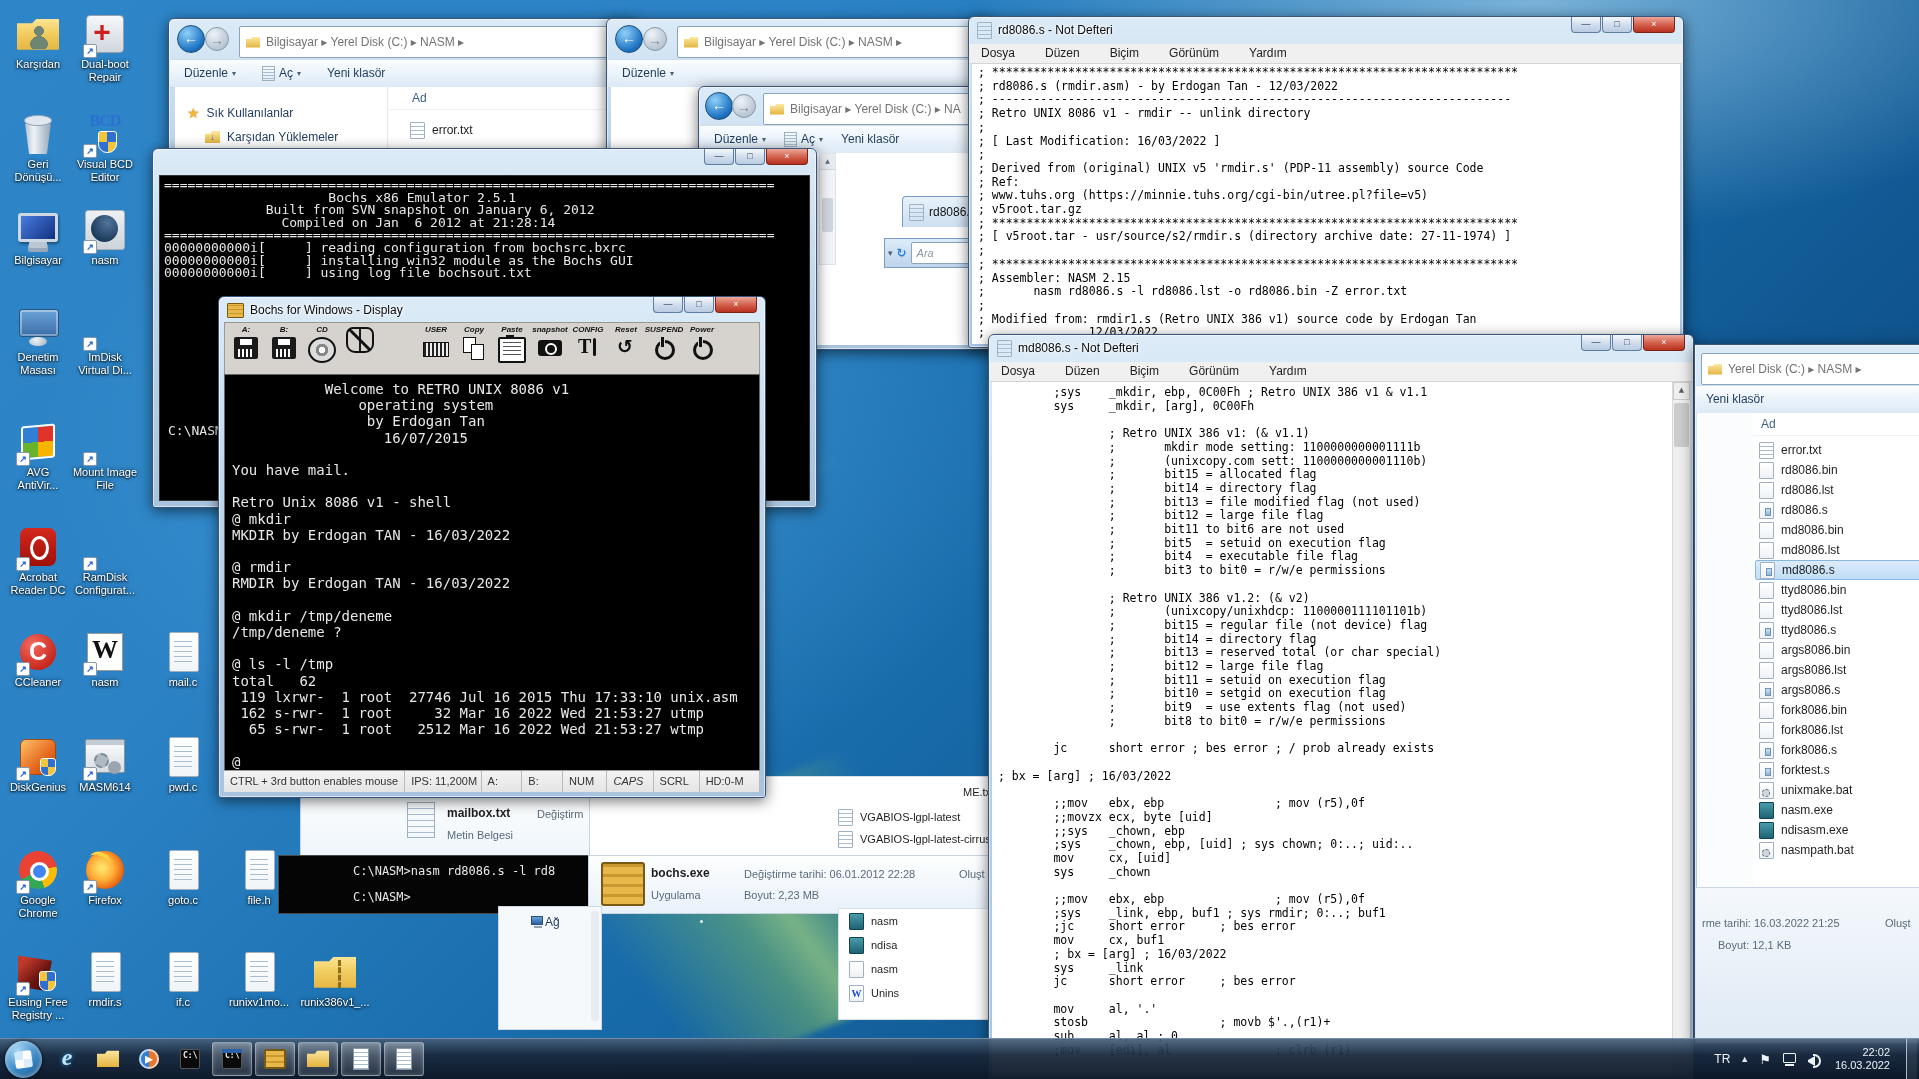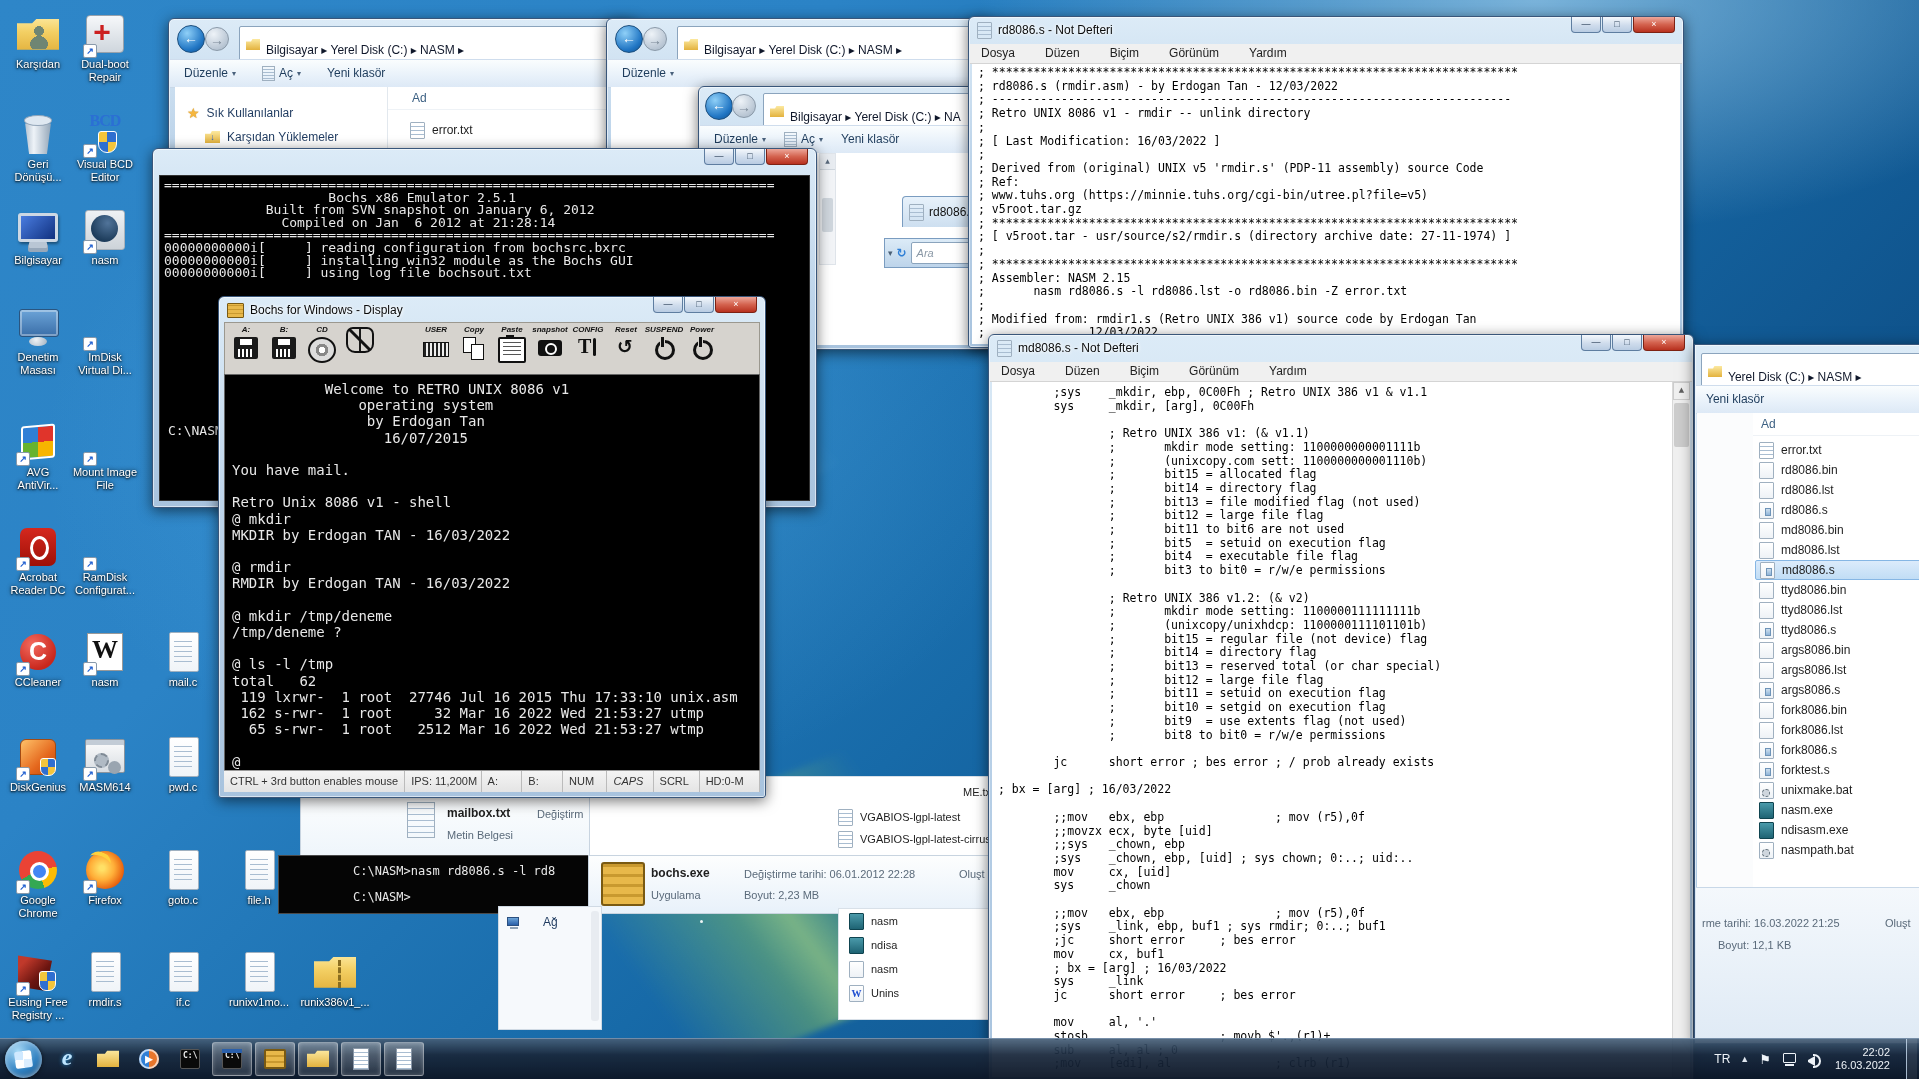--- a/index.html
+++ b/index.html
@@ -119,21 +119,21 @@
   .crate{width:15px;height:13px;border:1px solid #7a5a12;border-radius:1px;
       background:repeating-linear-gradient(0deg,#e8b84a 0 3px,#c9992f 3px 4px)}
 
   
   .navrow{position:relative;height:38px}
   .navc{position:absolute;width:26px;height:26px;border-radius:50%;text-align:center;color:#fff;
       font:bold 14px/25px "Liberation Sans",sans-serif;border:1px solid #1c4f7e;
       background:radial-gradient(circle at 35% 28%,#8fd0f8,#2176c4 65%,#0d4e8c)}
   .navc.fwd{background:radial-gradient(circle at 35% 28%,#eef3f8,#b9c6d4 70%,#9fb0c0);color:#7c8a98;border-color:#8a99a8}
   .addr{position:absolute;height:24px;background:#fff;border:1px solid #8ba4bd;border-radius:2px;display:flex;
-      align-items:flex-start;padding:12px 6px;font:12px/22px "Liberation Sans",sans-serif;color:#0f172a;white-space:nowrap;overflow:hidden}
+      align-items:center;padding:3px 6px;font:12px/22px "Liberation Sans",sans-serif;color:#737373;white-space:nowrap;overflow:hidden}
   .fico{width:14px;height:11px;margin-right:6px;flex:none;
       background:linear-gradient(#fce9a0,#e3b23e);clip-path:polygon(0 22%,36% 22%,46% 0,100% 0,100% 100%,0 100%)}
   .toolbar{position:absolute;left:1px;right:1px;height:27px;display:flex;align-items:center;gap:26px;padding:0 14px;
       background:linear-gradient(#fafdfe,#e8f1fa 60%,#dde9f6);border-top:1px solid #cfdded;border-bottom:1px solid #c8d8e8;
       font:12px/27px "Liberation Sans",sans-serif;color:#1e3c5c;white-space:nowrap;overflow:hidden}
   .tbi{display:flex;align-items:center;gap:4px}
   .caret{font-size:8px;color:#49617c}
   .minidoc{width:11px;height:13px;background:linear-gradient(#fff,#eef2f6);border:1px solid #9fb0c0;
       background-image:repeating-linear-gradient(180deg,transparent 0 2px,#a9bdd1 2px 3px)}
   .pane{position:absolute;background:#fff;overflow:hidden}
@@ -542,21 +542,21 @@
 <div class="frag" style="left:588px;top:855px;width:402px;height:57px;background:linear-gradient(#fdfefe,#e8f1fa);border:1px solid #c8d4e0">
   <span class="abs" style="left:12px;top:6px;width:40px;height:40px;border:2px solid #7a5a12;border-radius:3px;background:repeating-linear-gradient(0deg,#e8b84a 0 7px,#c9992f 7px 10px)"></span>
   <span class="abs dtl-name" style="left:62px;top:10px">bochs.exe</span>
   <span class="abs dtl" style="left:155px;top:11px">Değiştirme tarihi: 06.01.2012 22:28</span>
   <span class="abs dtl" style="left:62px;top:32px">Uygulama</span>
   <span class="abs dtl" style="left:155px;top:32px">Boyut: 2,23 MB</span>
   <span class="abs dtl" style="left:370px;top:11px">Oluşt</span>
 </div>
 
 <div class="frag" style="left:498px;top:906px;width:102px;height:122px;background:#f6f9fc;border:1px solid #d0dae4">
-  <div style="display:flex;align-items:flex-end;gap:22px;padding:8px 0 0 8px">
+  <div style="display:flex;align-items:center;gap:0;padding:8px 0 0 32px">
     <span style="position:relative;width:14px;height:12px">
       <span style="position:absolute;left:0;top:0;width:10px;height:7px;background:linear-gradient(#6ca4d8,#2a5fa8);border:1px solid #2a4f80"></span>
       <span style="position:absolute;left:3px;bottom:0;width:8px;height:2px;background:#8fa2b5"></span>
     </span>
     <span style="font:12px/14px 'Liberation Sans',sans-serif;color:#1e3a5f">Ağ</span>
   </div>
   <div class="abs" style="right:2px;top:4px;width:8px;height:110px;background:#e8ecf1;border-radius:3px"></div>
 </div>
 
 <div class="frag" style="left:838px;top:908px;width:150px;height:110px;background:#fff;border:1px solid #d8e0e8">
@@ -782,21 +782,20 @@
       <div class="codeline">		;	bit15 = allocated flag</div>
       <div class="codeline">		;	bit14 = directory flag</div>
       <div class="codeline">		;	bit13 = file modified flag (not used)</div>
       <div class="codeline">		;	bit12 = large file flag</div>
       <div class="codeline">		;	bit11 to bit6 are not used</div>
       <div class="codeline">		;	bit5  = setuid on execution flag</div>
       <div class="codeline">		;	bit4  = executable file flag</div>
       <div class="codeline">		;	bit3 to bit0 = r/w/e permissions</div>
       <div class="codeline"></div>
       <div class="codeline">		; Retro UNIX 386 v1.2: (&amp; v2)</div>
-      <div class="codeline">		;	mkdir mode setting: 1100000111111111b</div>
       <div class="codeline">		;	(unixcopy/unixhdcp: 1100000111101101b)</div>
       <div class="codeline">		;	bit15 = regular file (not device) flag</div>
       <div class="codeline">		;	bit14 = directory flag</div>
       <div class="codeline">		;	bit13 = reserved total (or char special)</div>
       <div class="codeline">		;	bit12 = large file flag</div>
       <div class="codeline">		;	bit11 = setuid on execution flag</div>
       <div class="codeline">		;	bit10 = setgid on execution flag</div>
       <div class="codeline">		;	bit9  = use extents flag (not used)</div>
       <div class="codeline">		;	bit8 to bit0 = r/w/e permissions</div>
       <div class="codeline"></div>

